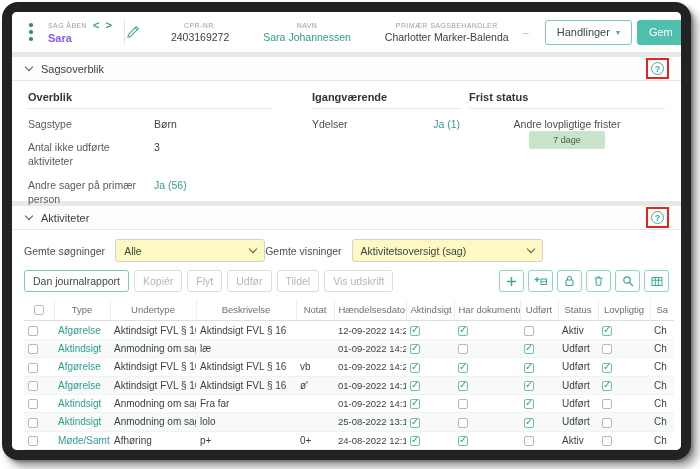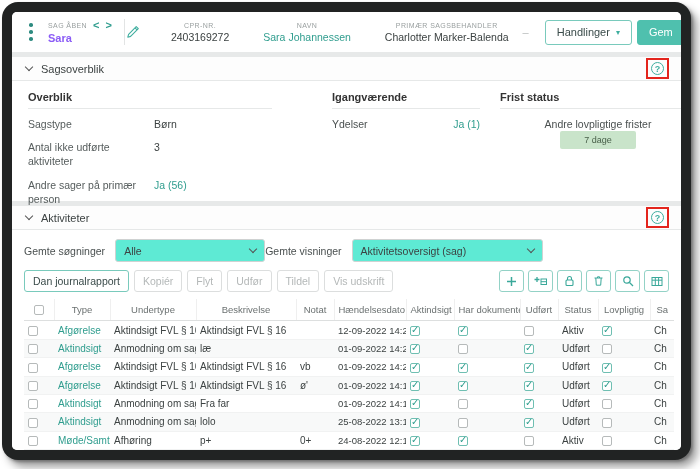--- a/index.html
+++ b/index.html
@@ -42,40 +42,40 @@
                 border-bottom:1px solid #e6e8e8; background:#fdfdfd; }
   .sec-chev { width:6px; height:6px; border-left:1.5px solid #555; border-bottom:1.5px solid #555;
               transform:rotate(-45deg); margin:-3px 9px 0 2px; flex:none; }
   .panel-title { font-size:11px; color:#3c4242; }
   .help-wrap { margin-left:auto; border:2px solid #e3251d; padding:2px 3px; line-height:0; }
   .help-circle { width:13px; height:13px; border-radius:50%; border:1px solid #3fae9f; color:#3fae9f;
                  font-size:9px; font-weight:bold; display:inline-flex; align-items:center; justify-content:center; }
 
   
   .sagsoverblik { height:144px; }
-  .ov-body { display:flex; padding:10px 16px 0 16px; flex:1;gap:20px; }
+  .ov-body { display:flex; padding:10px 16px 0 16px; flex:1; }
   .ov-col h4 { font-size:11px; color:#333; font-weight:bold; padding-bottom:5px;
                border-bottom:1px solid #e6e8e8; margin-bottom:8px; }
   .ov-col { flex:none; }
   .ov-col.c1 { width:244px; }
   .ov-col.c2 { width:148px; margin-left:40px; }
   .ov-col.c3 { width:196px; margin-left:auto; }
   .frow { display:flex; font-size:10.5px; color:#4a5050; margin-bottom:9px; line-height:1.35; }
   .frow .lbl { width:126px; flex:none; color:#555c5c; }
   .frow .v { color:#3c4242; }
   .frow .v.link { color:#2f9d8e; }
   .c2 .frow .v { margin-left:auto; }
   .c3 .frow { align-items:center; justify-content:space-between;flex-direction:column; }
   .badge { background:#c9e4ca; color:#49604a; font-size:9px; width:76px; text-align:center;
            padding:3px 0; border-radius:2px; flex:none; }
 
   
   .aktiviteter { flex:1; }
   .filters { display:flex; align-items:center; padding:9px 12px 5px 12px; font-size:10.5px; color:#4a5050; }
-  .sel { border:1px solid #cfd2d2; border-radius:3px; height:23px; background:#5eead4; display:flex;
+  .sel { border:1px solid #cfd2d2; border-radius:3px; height:23px; background:#fef9c3; display:flex;
          align-items:center; justify-content:space-between; padding:0 8px; font-size:10.5px;
          color:#3c4242; cursor:pointer; }
   .sel-chev { width:6px; height:6px; border-left:1.2px solid #555; border-bottom:1.2px solid #555;
               transform:rotate(-45deg); margin-top:-3px; flex:none; margin-left:8px; }
   .sel.s1 { width:150px; margin-left:10px; }
   .filters .lab2 { }
   .sel.s2 { width:191px; margin-left:10px; }
 
   .actions { display:flex; align-items:center; padding:3px 12px 7px 12px; gap:5px; }
   .sbtn { font-size:10.5px; border-radius:3px; padding:4px 8px; background:#fff; white-space:nowrap; }

